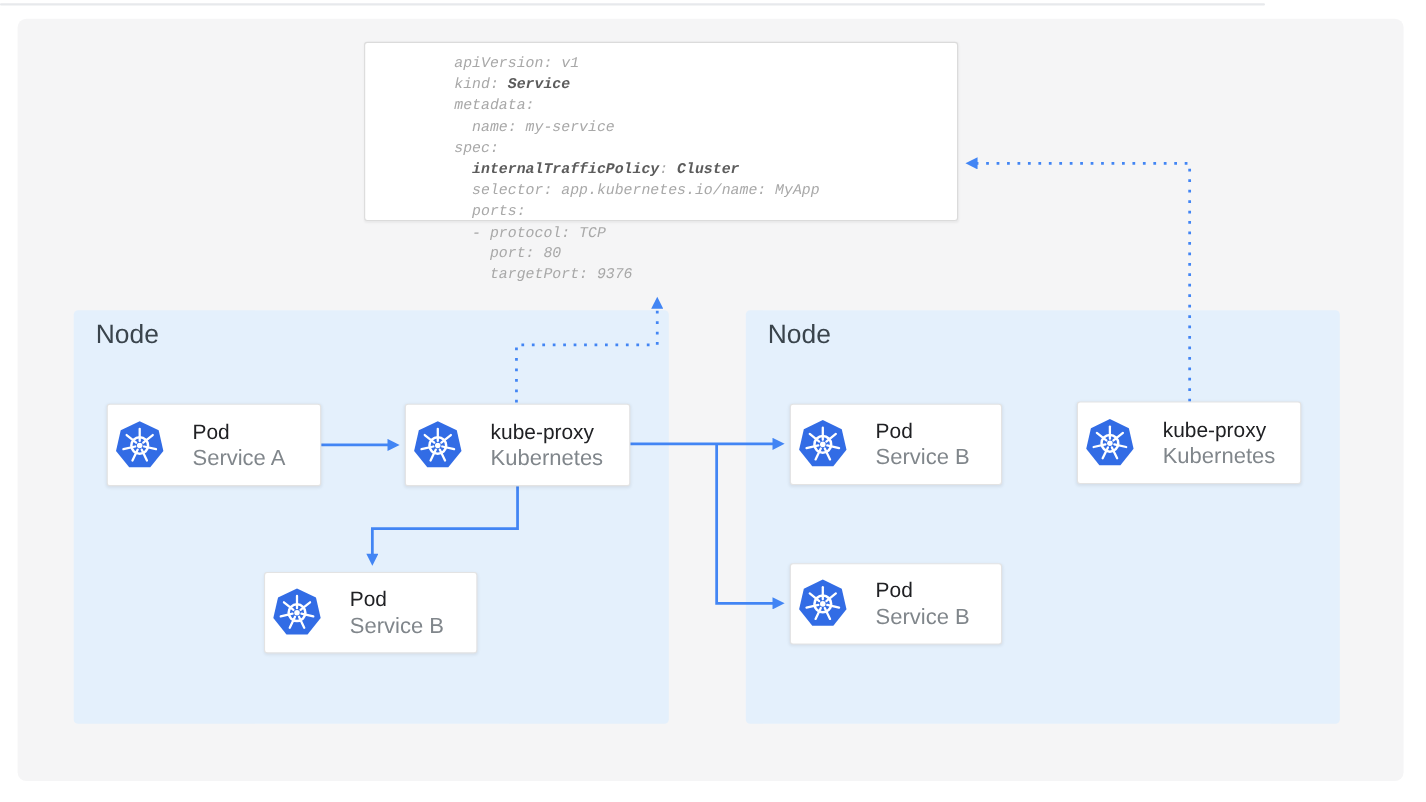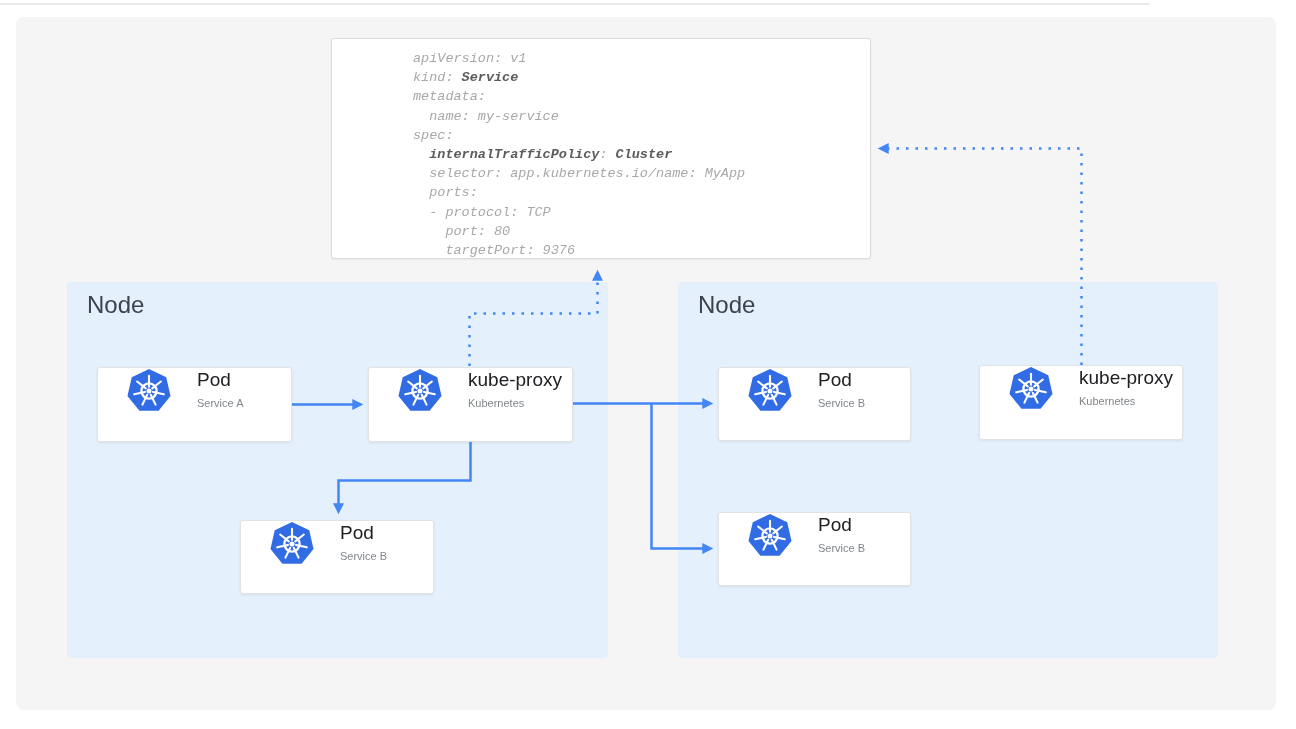--- a/index.html
+++ b/index.html
@@ -12,33 +12,33 @@
   }
   *{margin:0;padding:0;box-sizing:border-box}
   html,body{background:#ffffff;font-family:"Liberation Sans",sans-serif;}
   .page{position:relative;width:1296px;height:729px;background:#fff;overflow:hidden}
   .top-strip{position:absolute;left:0;top:3px;width:1150px;height:2px;background:#e7e9ec;border-radius:2px}
   .panel{position:absolute;left:16px;top:17px;width:1260px;height:693px;background:var(--panel-fill);border-radius:8px}
   .node{position:absolute;background:var(--node-fill);border-radius:4px}
   .node-left{left:67px;top:282px;width:541px;height:376px}
   .node-right{left:678px;top:282px;width:540px;height:376px}
   .node-label{position:absolute;left:20px;top:11px;font-size:24px;line-height:24px;color:#3a444c}
-  .yaml-box{position:absolute;left:331px;top:38px;width:540px;height:221px;background:#fff;border:1px solid #dbdbdb;border-radius:3px;box-shadow:0 1px 2px rgba(0,0,0,0.05)}
+  .yaml-box{position:absolute;left:331px;top:38px;width:540px;height:163px;background:#fff;border:1px solid #dbdbdb;border-radius:3px;box-shadow:0 1px 2px rgba(0,0,0,0.05)}
   .yaml-code{padding:10px 0 0 81px;font-family:"Liberation Mono",monospace;font-style:italic;font-size:13.5px;line-height:19.2px;color:var(--code-gray);white-space:pre}
   .yaml-code .bold{font-weight:700;color:var(--code-bold)}
-  .card{position:absolute;background:#fff;border:1px solid #e3e3e3;border-radius:3px;box-shadow:0 1px 3px rgba(0,0,0,0.07);display:flex;padding-left:28px;gap:25px}
+  .card{position:absolute;background:#fff;border:1px solid #e3e3e3;border-radius:3px;box-shadow:0 1px 3px rgba(0,0,0,0.07);display:flex;align-items:center;padding-left:6px;gap:25px}
   .card-pod-a{left:97px;top:367px;width:195px;height:75px}
   .card-kp-left{left:368px;top:367px;width:205px;height:75px}
   .card-pod-b-left{left:240px;top:520px;width:194px;height:74px}
   .card-pod-b-rt{left:718px;top:367px;width:193px;height:74px}
   .card-pod-b-rb{left:718px;top:512px;width:193px;height:74px}
   .card-kp-right{left:979px;top:365px;width:204px;height:75px}
   .k8s-icon{width:46px;height:46px;flex:0 0 46px;display:block}
   .card-title{font-size:19px;line-height:24px;color:#202124}
-  .card-subtitle{font-size:11px;line-height:22px;color:#80868b}
+  .card-subtitle{font-size:20px;line-height:22px;color:#80868b}
   .overlay{position:absolute;left:0;top:0;width:1296px;height:729px;pointer-events:none}
   .arrow{stroke:var(--arrow-blue);stroke-width:2.5;fill:none}
   .arrow-dotted{stroke:var(--arrow-blue);stroke-width:2.5;fill:none;stroke-dasharray:2.5 7;stroke-linecap:butt}
   .arrowhead-fill{fill:var(--arrow-blue)}
   .k8s-hept{fill:var(--kubernetes-blue)}
 </style>
 </head>
 <body>
 
 <svg width="0" height="0" style="position:absolute">

